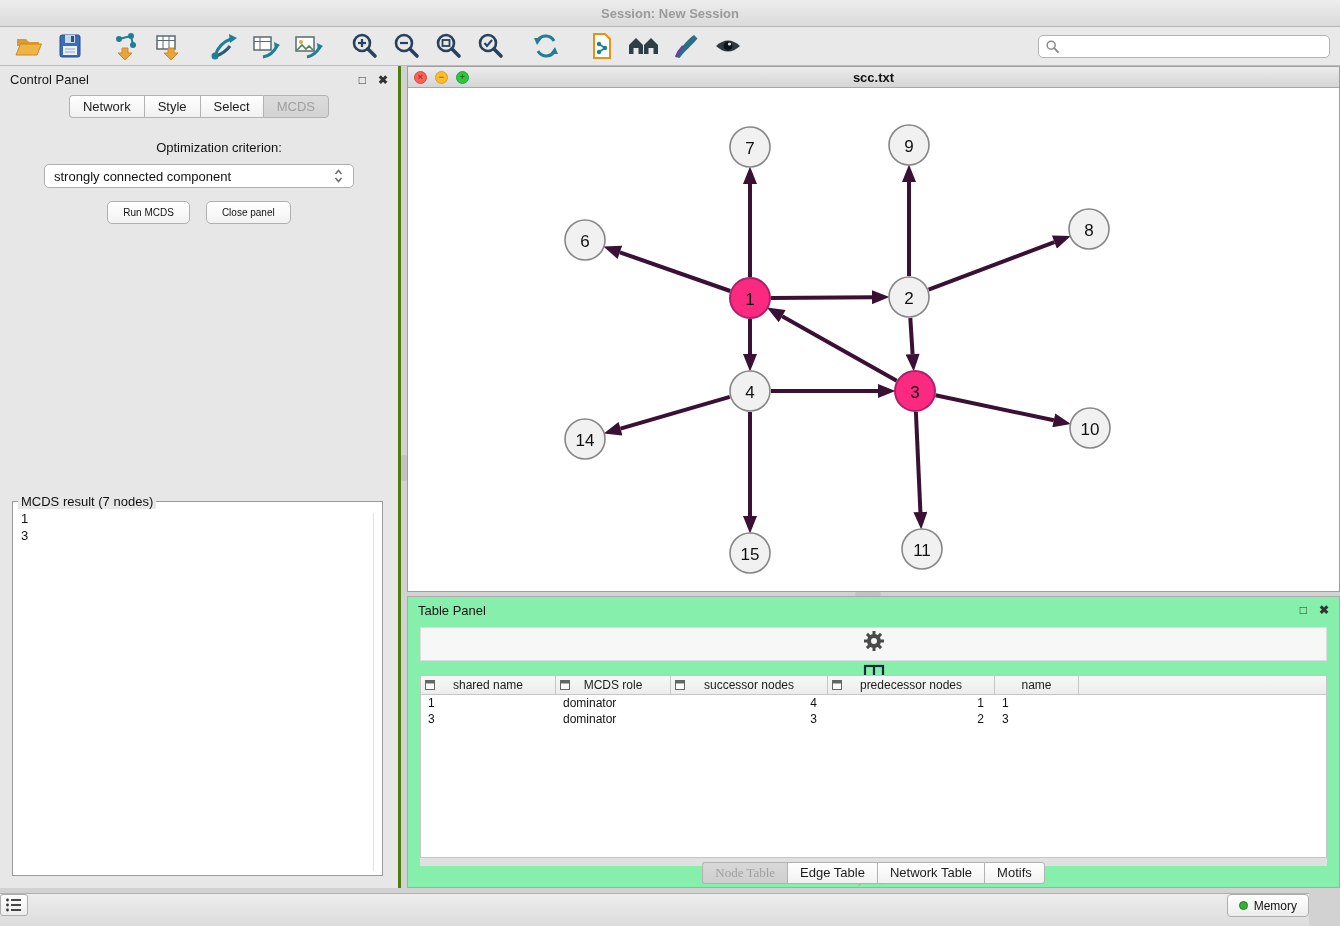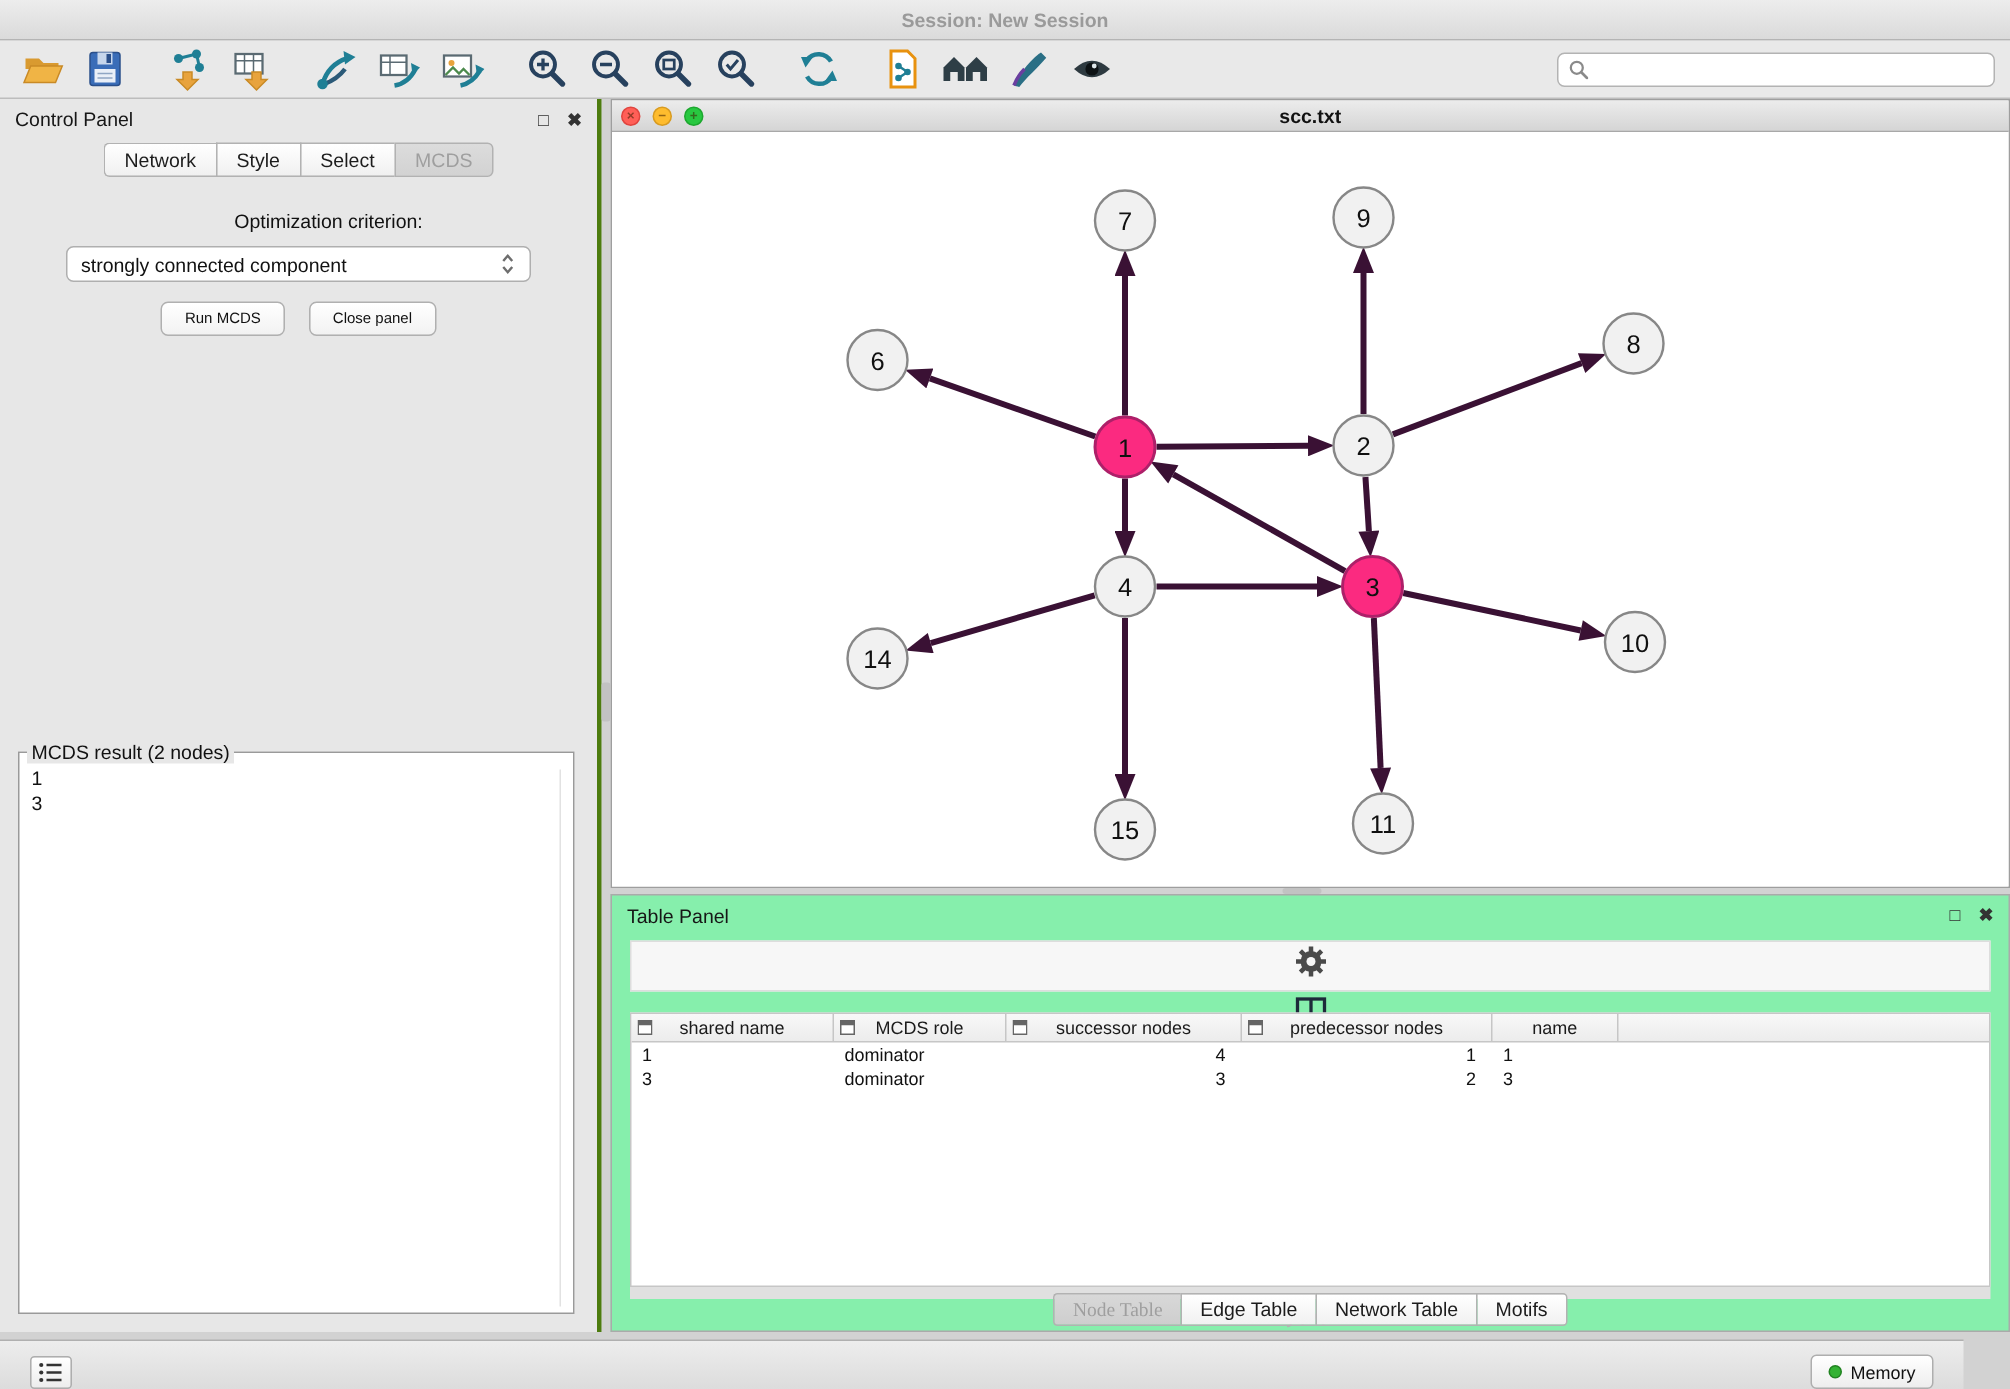--- a/index.html
+++ b/index.html
@@ -102,21 +102,21 @@
   .tp-tabs { position:absolute; left:0; right:0; bottom:3px; display:flex; justify-content:center; }
   .tp-tab { font-size:13px; padding:2px 12px; background:linear-gradient(#ffffff,#f1f1f1);
     border:1px solid #b2b2b2; border-right:none; color:#1c1c1c; }
   .tp-tab:first-child { border-radius:3px 0 0 3px; }
   .tp-tab:last-child { border-right:1px solid #b2b2b2; border-radius:0 3px 3px 0; }
   .tp-tab.active { background:linear-gradient(#d8d8d8,#cecece); color:#9f9f9f;font-family:Liberation Serif, serif; }
 
   
   .status-bar { position:absolute; left:0; top:893px; width:1309px; height:33px;
     background:linear-gradient(#ededed,#dcdcdc); border-top:1px solid #b0b0b0;
-    display:flex; align-items:flex-end; padding:0 20px; }
+    display:flex; align-items:flex-start; padding:0 0; }
   .sb-left-btn { width:28px; height:22px; border:1px solid #aeaeae; border-radius:3px;
     background:linear-gradient(#fff,#ededed); display:flex; align-items:center; justify-content:center; }
   .memory-btn { margin-left:auto; height:23px; border:1px solid #aeaeae; border-radius:4px;
     background:linear-gradient(#fff,#ededed); display:flex; align-items:center; gap:6px;
     padding:0 11px; font-size:12px; color:#111; }
   .memory-dot { width:9px; height:9px; border-radius:50%; background:#33b233; border:1px solid #218321; }
 </style>
 </head>
 <body>
 
@@ -307,21 +307,21 @@
       </svg>
     </span>
   </div>
 
   <div class="btn-row">
     <div class="push-btn">Run MCDS</div>
     <div class="push-btn">Close panel</div>
   </div>
 
   <fieldset class="result">
-    <legend>MCDS result (2 nodes)</legend>
+    <legend>MCDS result (7 nodes)</legend>
     <div class="result-text">1
 3</div>
     <div class="result-scroll"></div>
   </fieldset>
 </div>
 
 <div class="v-split-handle"></div>
 <div class="h-split-handle"></div>
 
 <div class="net-window">

